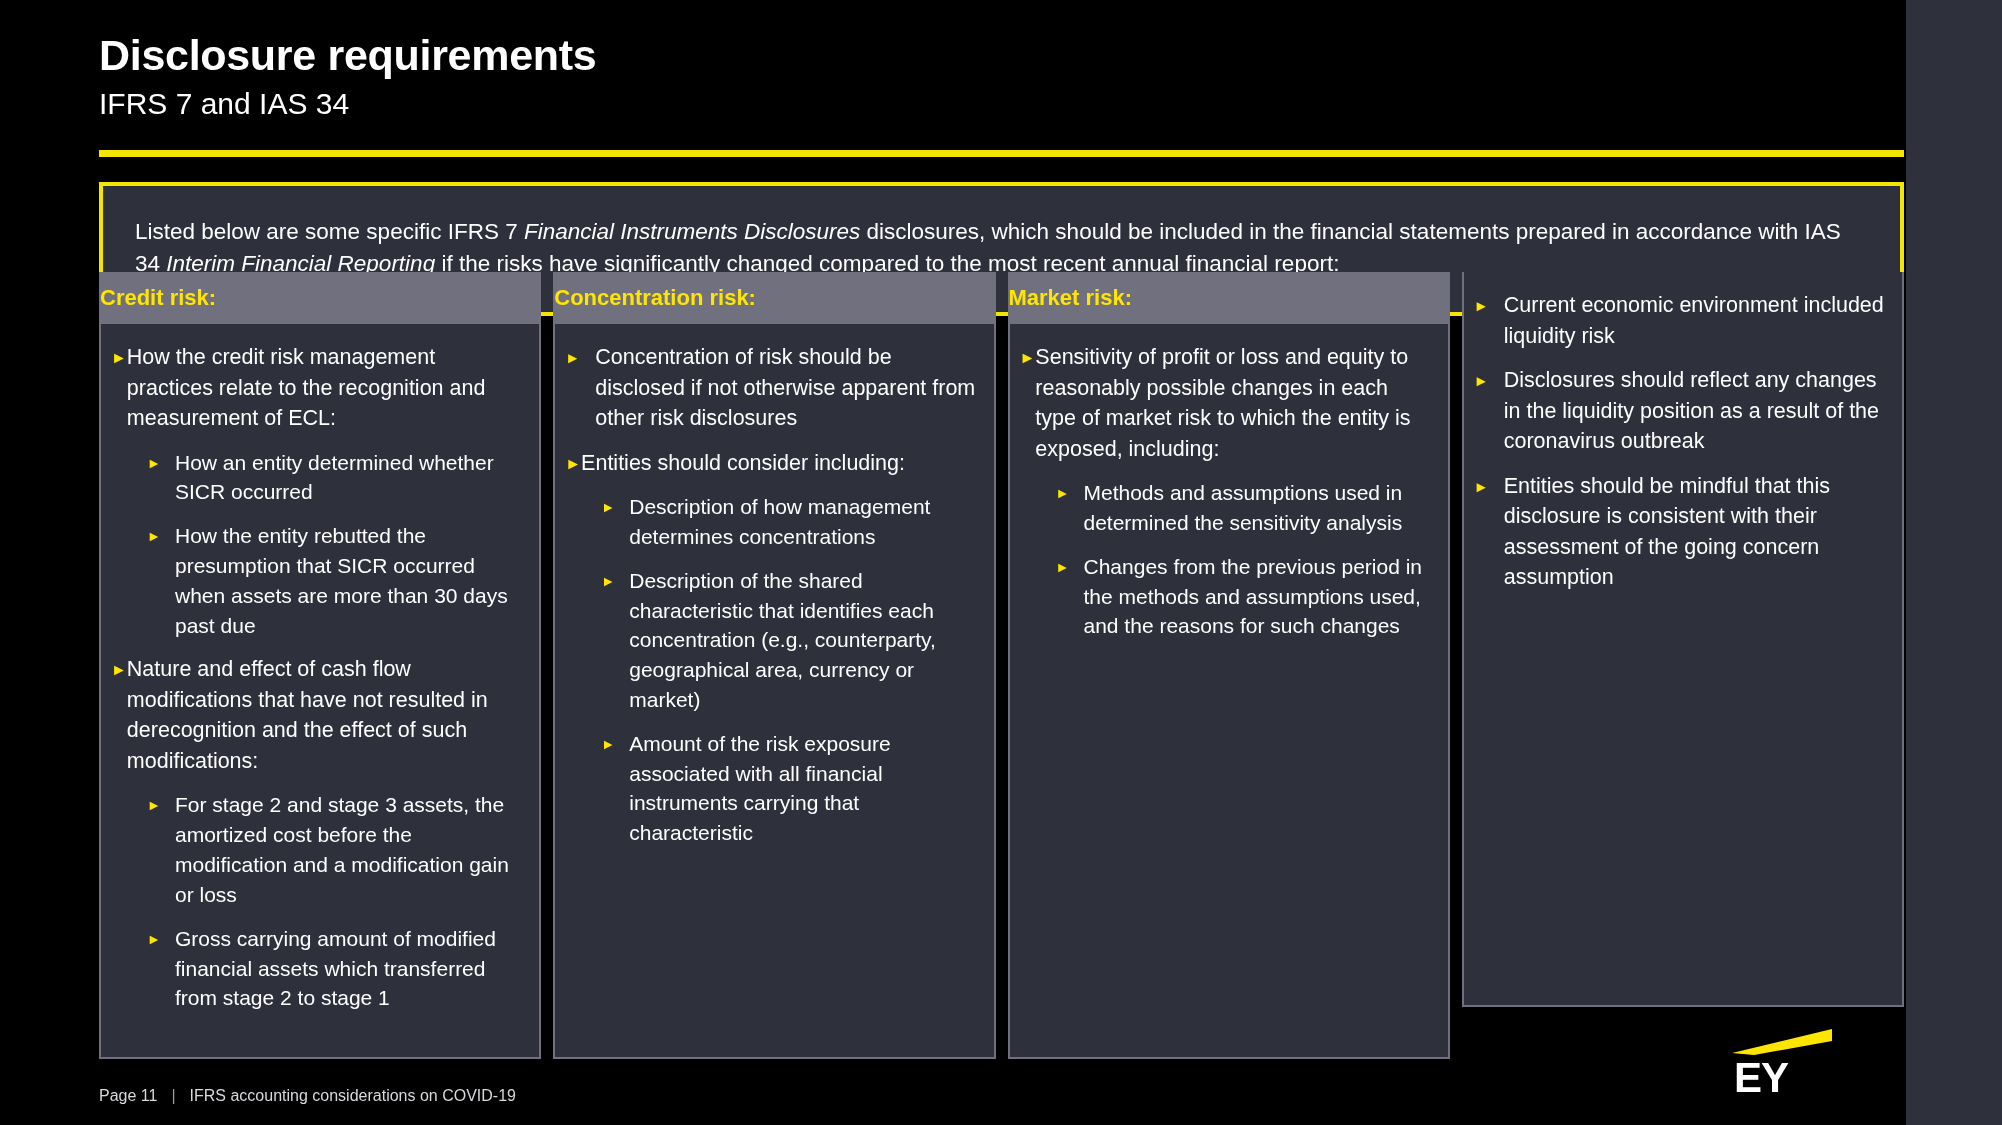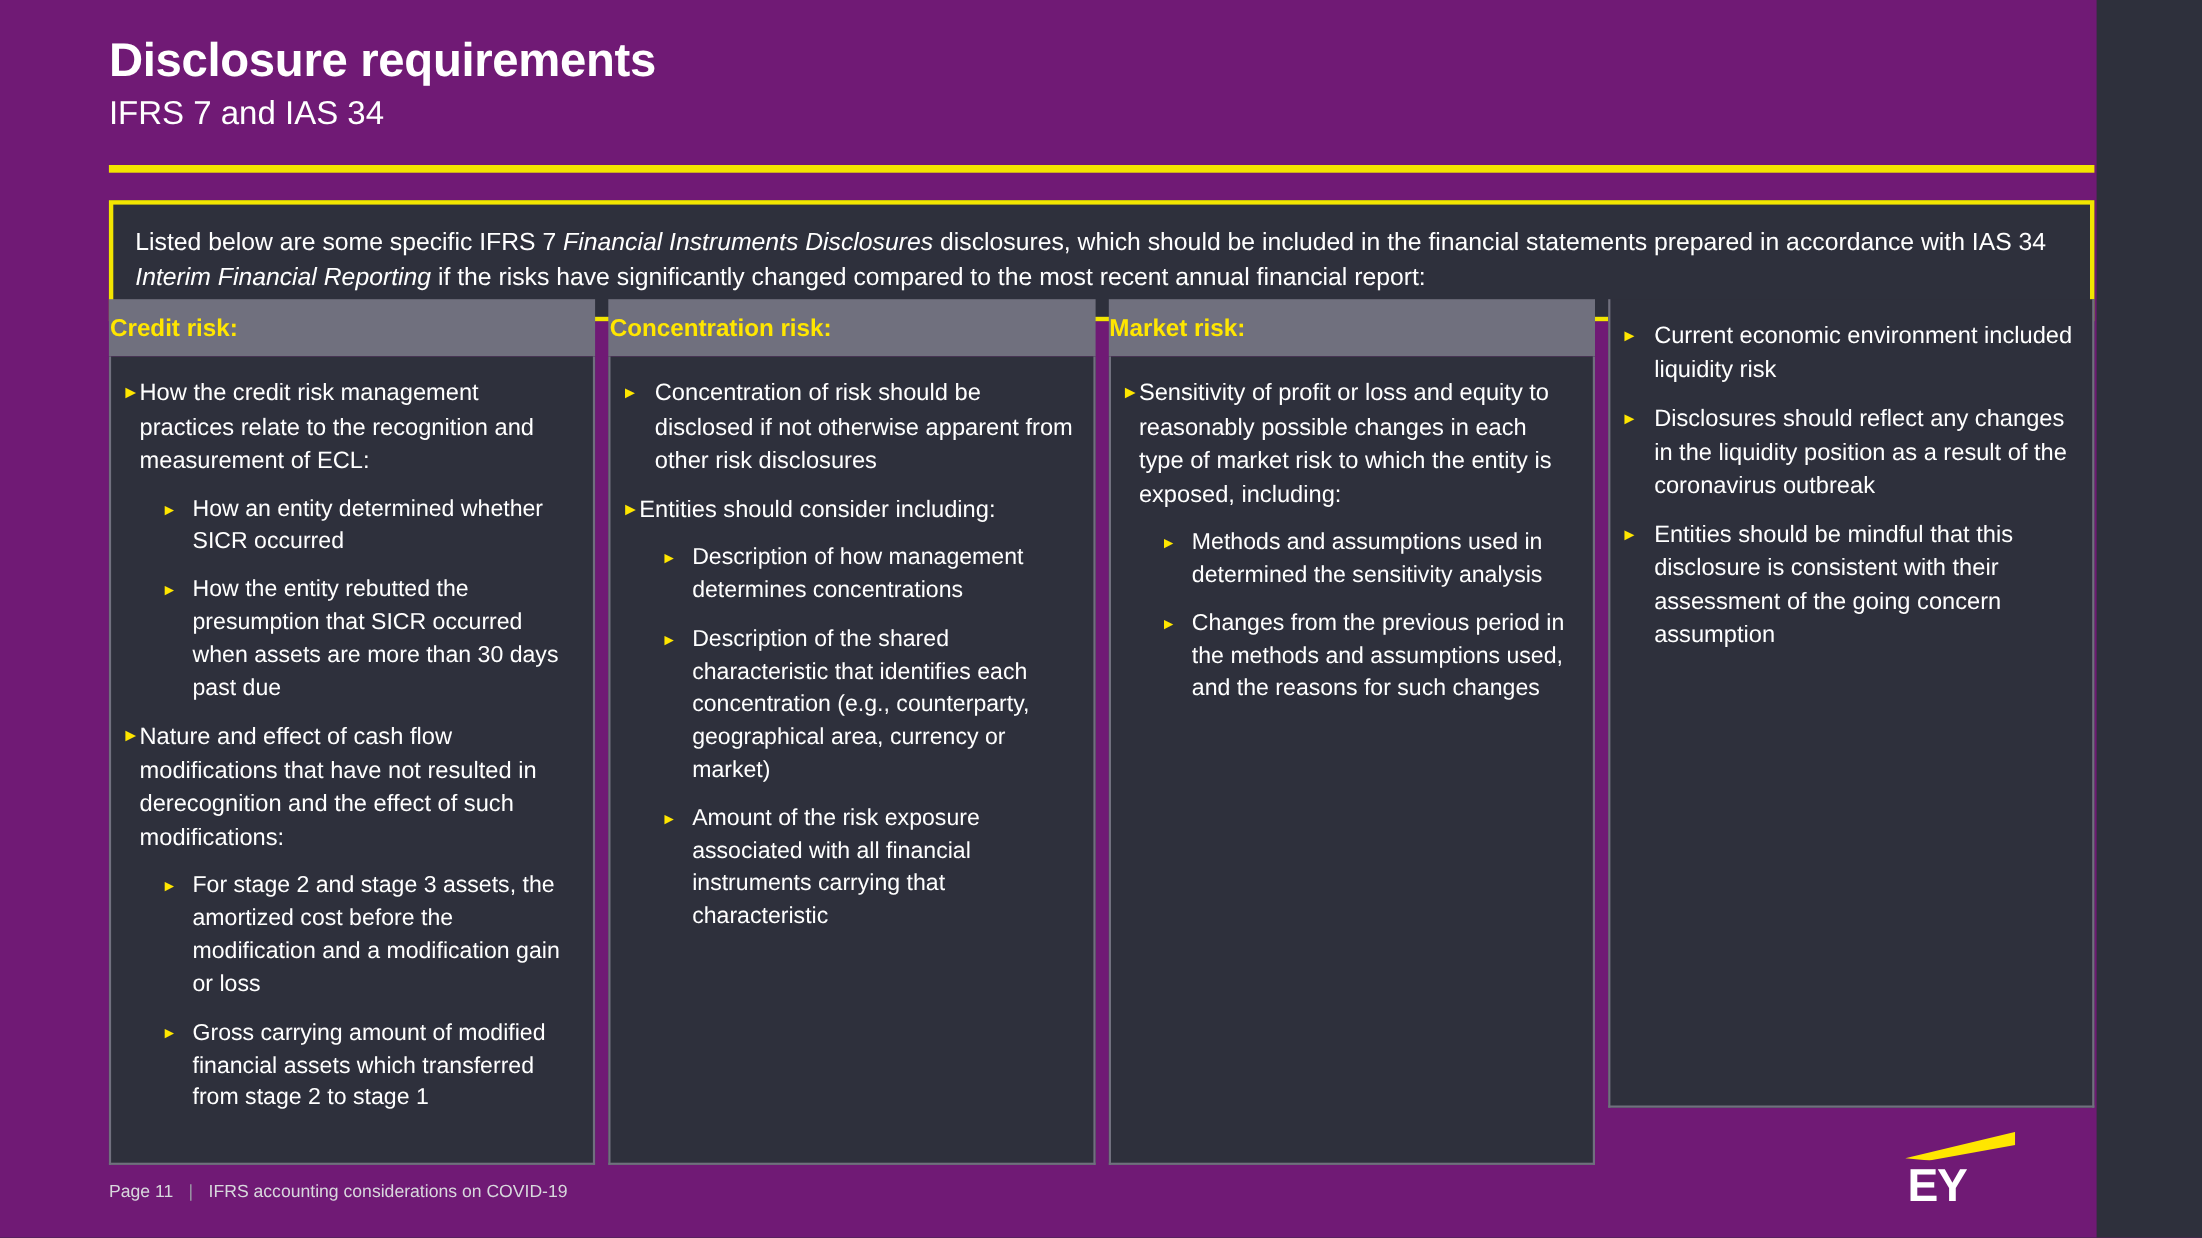--- a/index.html
+++ b/index.html
@@ -11,21 +11,21 @@
     width: 2002px;
     height: 1125px;
     overflow: hidden;
     font-family: "Liberation Sans", sans-serif;
     color: #ffffff;
   }
   .slide {
     position: relative;
     width: 1906px;
     height: 1125px;
-    background: #701a75;
+    background: #000000;
     box-sizing: border-box;
   }
 
   
   .title-block {
     position: absolute;
     left: 99px;
     top: 32px;
     width: 1800px;
   }
@@ -58,21 +58,21 @@
     position: absolute;
     left: 99px;
     top: 182px;
     width: 1805px;
     box-sizing: border-box;
     border: 4px solid #f2e500;
     background: #2e303c;
     padding: 14px 16px 16px 16px;
   }
   .callout p {
-    margin: 4px;
+    margin: 16px;
     font-size: 22.5px;
     line-height: 1.42;
     color: #ffffff;
   }
   .callout em {
     font-style: italic;
   }
 
   
   .columns {
@@ -158,21 +158,21 @@
   }
   li.bullet.has-children > .row {
     display: flex;
     align-items: flex-start;
   }
 
   
   .footer {
     position: absolute;
     left: 99px;
-    bottom: 32px;
+    bottom: 20px;
     display: flex;
     align-items: center;
     gap: 14px;
     font-size: 16px;
     color: #d8d8dd;
   }
   .footer-sep {
     color: #9a9aa5;
   }
   .ey-logo {

